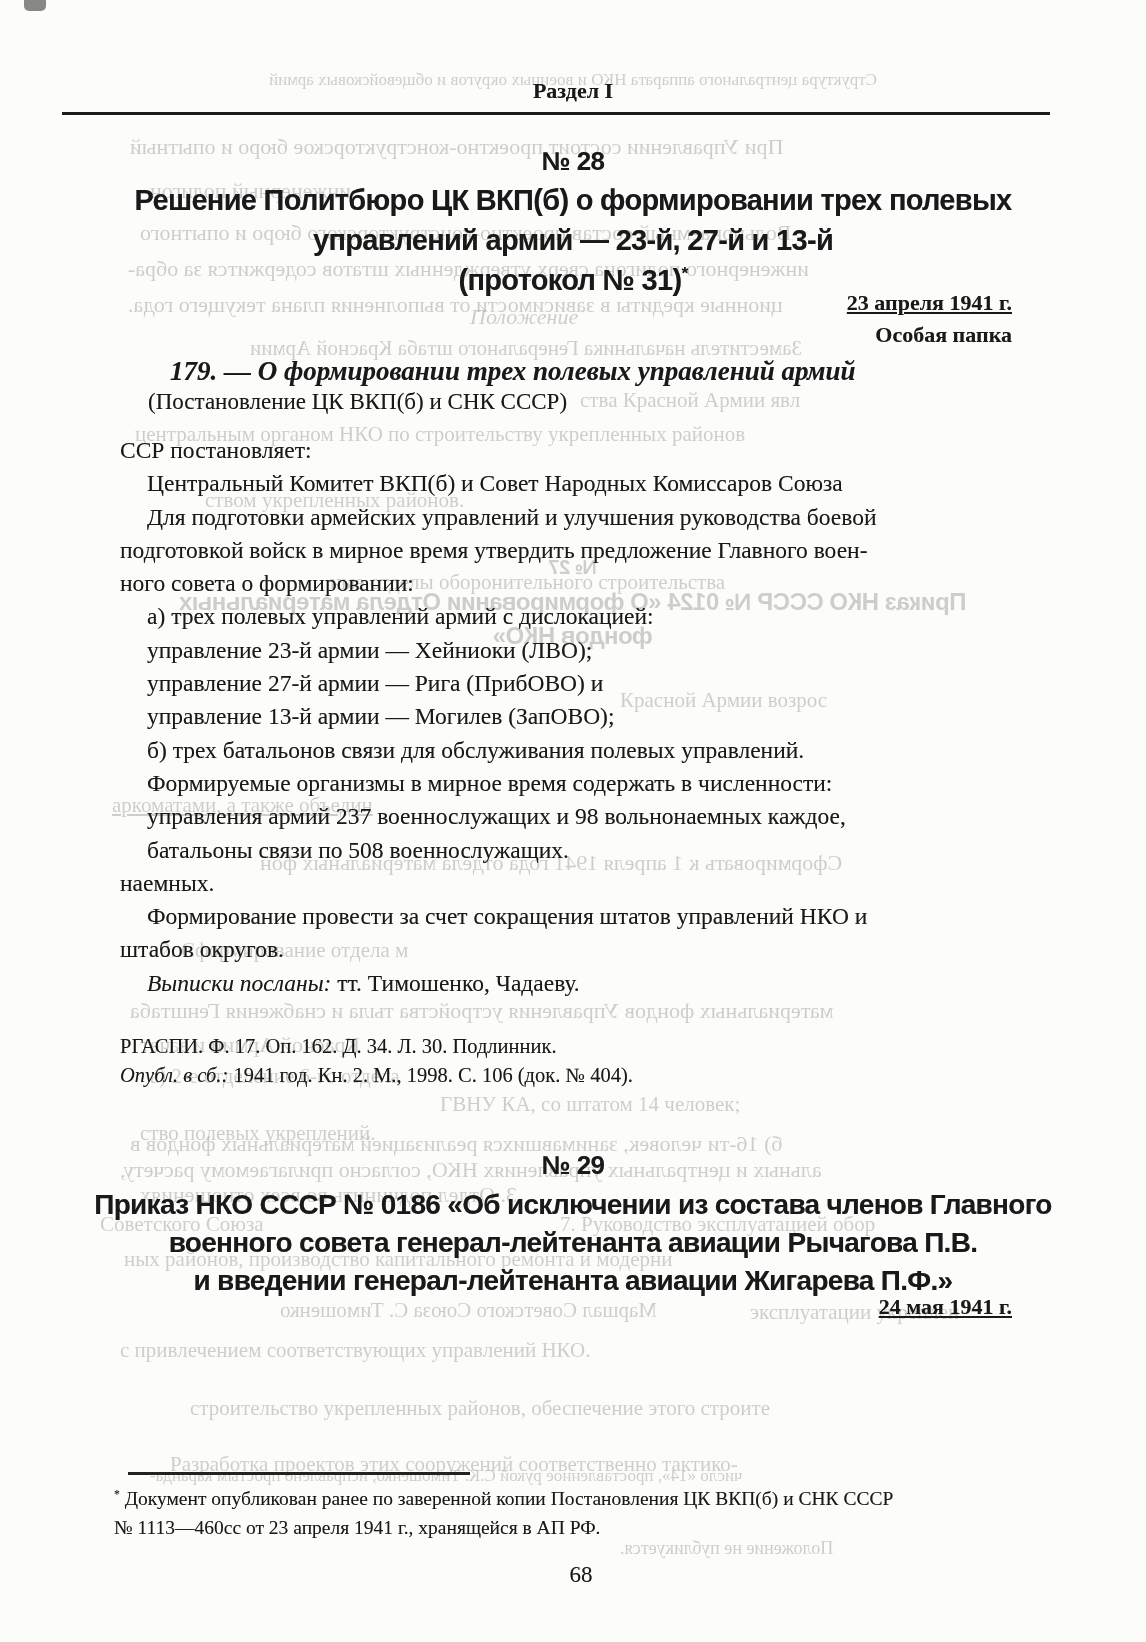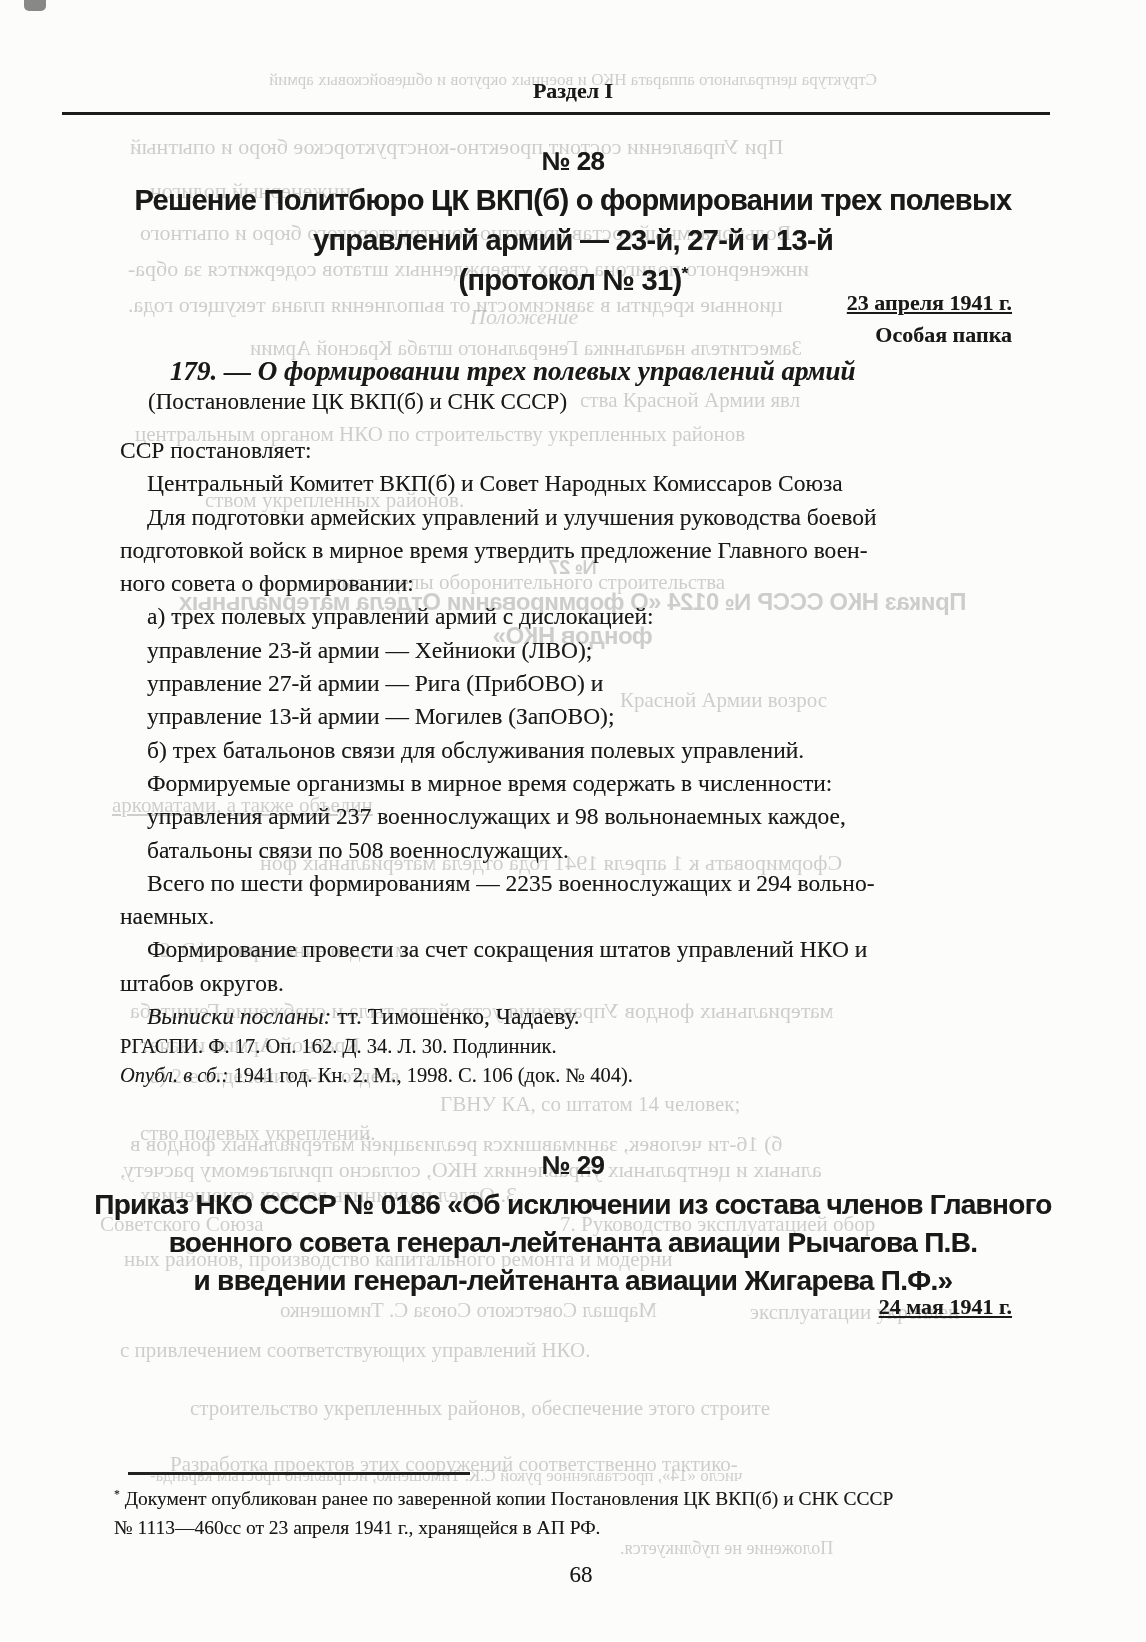--- a/index.html
+++ b/index.html
@@ -125,21 +125,20 @@
       <div class="ln">подготовкой войск в мирное время утвердить предложение Главного воен-</div>
       <div class="ln">ного совета о формировании:</div>
       <div class="ln in">а) трех полевых управлений армий с дислокацией:</div>
       <div class="ln in">управление 23-й армии — Хейниоки (ЛВО);</div>
       <div class="ln in">управление 27-й армии — Рига (ПрибОВО) и</div>
       <div class="ln in">управление 13-й армии — Могилев (ЗапОВО);</div>
       <div class="ln in">б) трех батальонов связи для обслуживания полевых управлений.</div>
       <div class="ln in">Формируемые организмы в мирное время содержать в численности:</div>
       <div class="ln in">управления армий 237 военнослужащих и 98 вольнонаемных каждое,</div>
       <div class="ln in">батальоны связи по 508 военнослужащих.</div>
-      <div class="ln in">Всего по шести формированиям — 2235 военнослужащих и 294 вольно-</div>
       <div class="ln">наемных.</div>
       <div class="ln in">Формирование провести за счет сокращения штатов управлений НКО и</div>
       <div class="ln">штабов округов.</div>
       <div class="ln in"><span class="em-lead">Выписки посланы:</span><span> тт. Тимошенко, Чадаеву.</span></div>
     </div>
 
     <div id="d28src">
       <div class="ln">РГАСПИ. Ф. 17. Оп. 162. Д. 34. Л. 30. Подлинник.</div>
       <div class="ln"><span class="em-lead">Опубл. в сб.:</span><span> 1941 год. Кн. 2. М., 1998. С. 106 (док. № 404).</span></div>
     </div>

